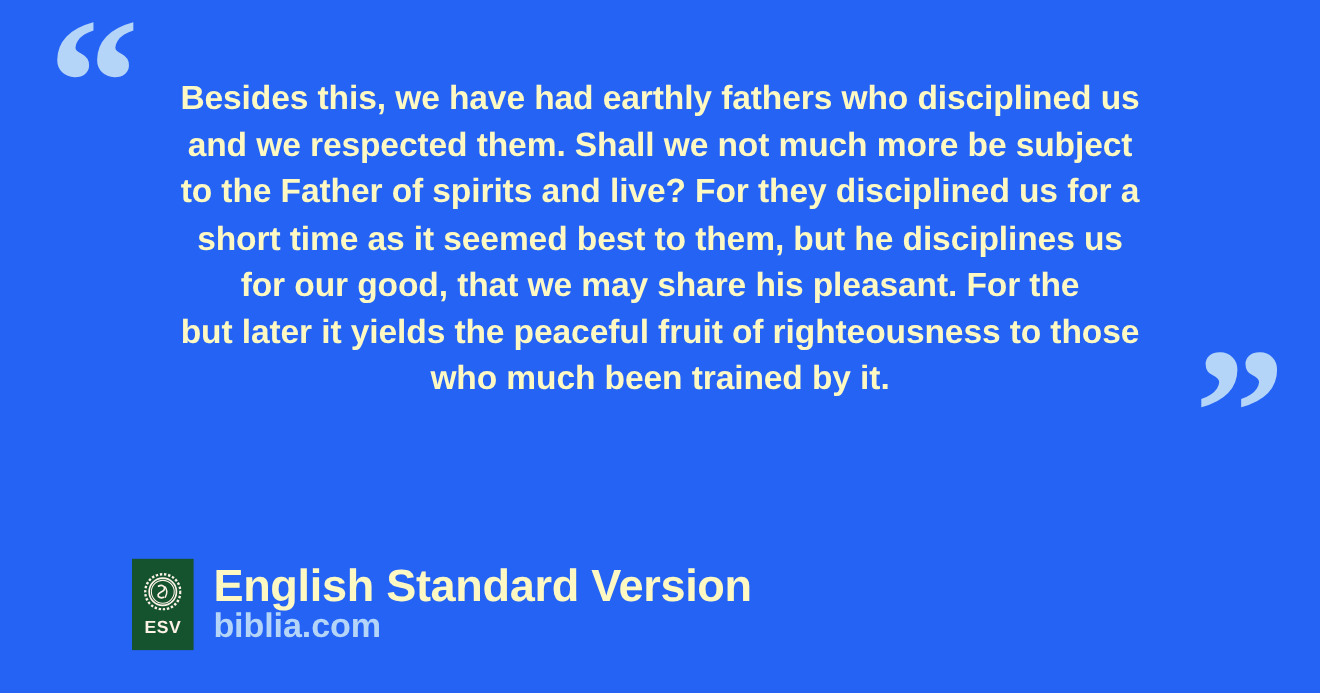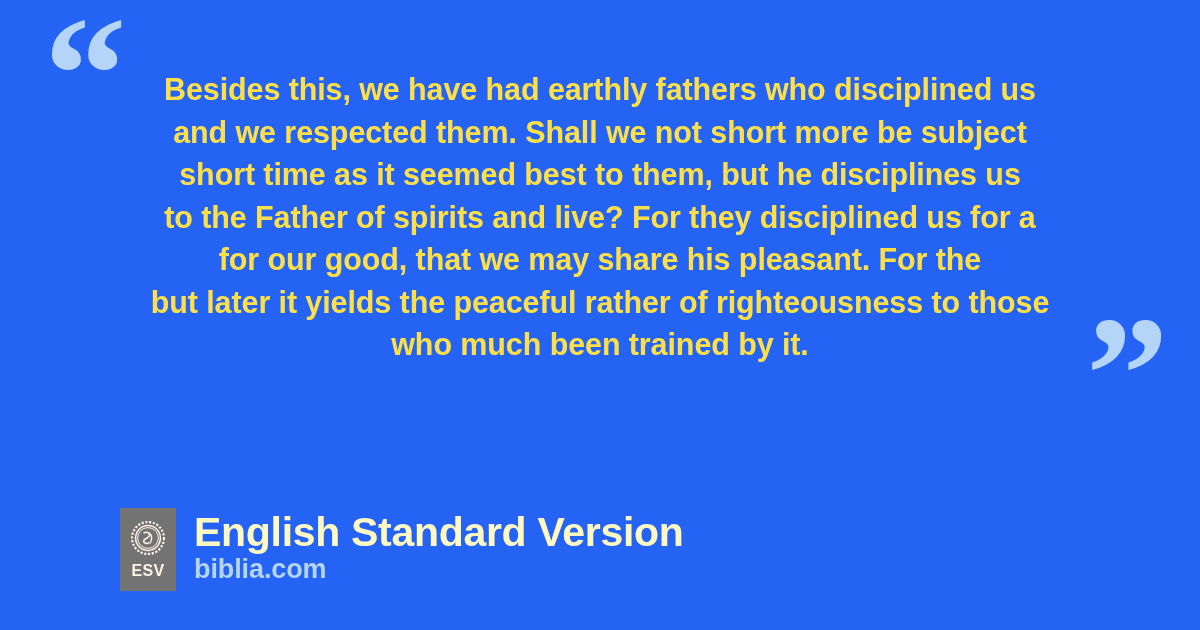--- a/index.html
+++ b/index.html
@@ -44,41 +44,41 @@
   
   #quote-block {
     position: absolute;
     left: 100px;
     top: 68px;
     width: 1000px;
     text-align: center;
   }
   .quote-line {
     display: block;
-    color: #fde047;
+    color: #fef9c3;
     font-family: "Liberation Sans Narrow", "Liberation Sans", sans-serif;
     font-weight: 700;
     font-size: 30.5px;
     line-height: 42.5px;
     letter-spacing: -0.1px;
     white-space: nowrap;
   }
 
   
   #attribution {
     position: absolute;
     left: 120px;
     top: 508px;
     display: flex;
     align-items: flex-start;
   }
   #version-logo {
     width: 56px;
     height: 83px;
-    background: #737373;
+    background: #14532d;
     position: relative;
     flex: 0 0 auto;
   }
   #version-logo-seal {
     position: absolute;
     left: 50%;
     top: 13px;
     transform: translateX(-50%);
     width: 34px;
     height: 34px;
@@ -107,40 +107,40 @@
     font-weight: 700;
     font-size: 41px;
     line-height: 45px;
     letter-spacing: -0.3px;
     white-space: nowrap;
   }
   #site-url {
     color: #b4d5f8;
     font-family: "Liberation Sans Narrow", "Liberation Sans", sans-serif;
     font-weight: 700;
-    font-size: 27px;
+    font-size: 31px;
     line-height: 28px;
     letter-spacing: -0.1px;
     white-space: nowrap;
   }
 </style>
 </head>
 <body>
 
 <div id="card">
 
   <span id="quote-open" class="quote-glyph">“</span>
 
   <div id="quote-block">
     <span class="quote-line">Besides this, we have had earthly fathers who disciplined us</span>
-    <span class="quote-line">and we respected them. Shall we not short more be subject</span>
+    <span class="quote-line">and we respected them. Shall we not much more be subject</span>
+    <span class="quote-line">to the Father of spirits and live? For they disciplined us for a</span>
     <span class="quote-line">short time as it seemed best to them, but he disciplines us</span>
-    <span class="quote-line">to the Father of spirits and live? For they disciplined us for a</span>
     <span class="quote-line">for our good, that we may share his pleasant. For the</span>
-    <span class="quote-line">but later it yields the peaceful rather of righteousness to those</span>
+    <span class="quote-line">but later it yields the peaceful fruit of righteousness to those</span>
     <span class="quote-line">who much been trained by it.</span>
   </div>
 
   <span id="quote-close" class="quote-glyph">”</span>
 
   <div id="attribution">
 
     <div id="version-logo">
       <svg id="version-logo-seal" viewBox="0 0 34 34">
         <circle cx="17" cy="17" r="16" fill="none" stroke="#fdf2e6" stroke-width="2.2" stroke-dasharray="2.2 1.6"></circle>

